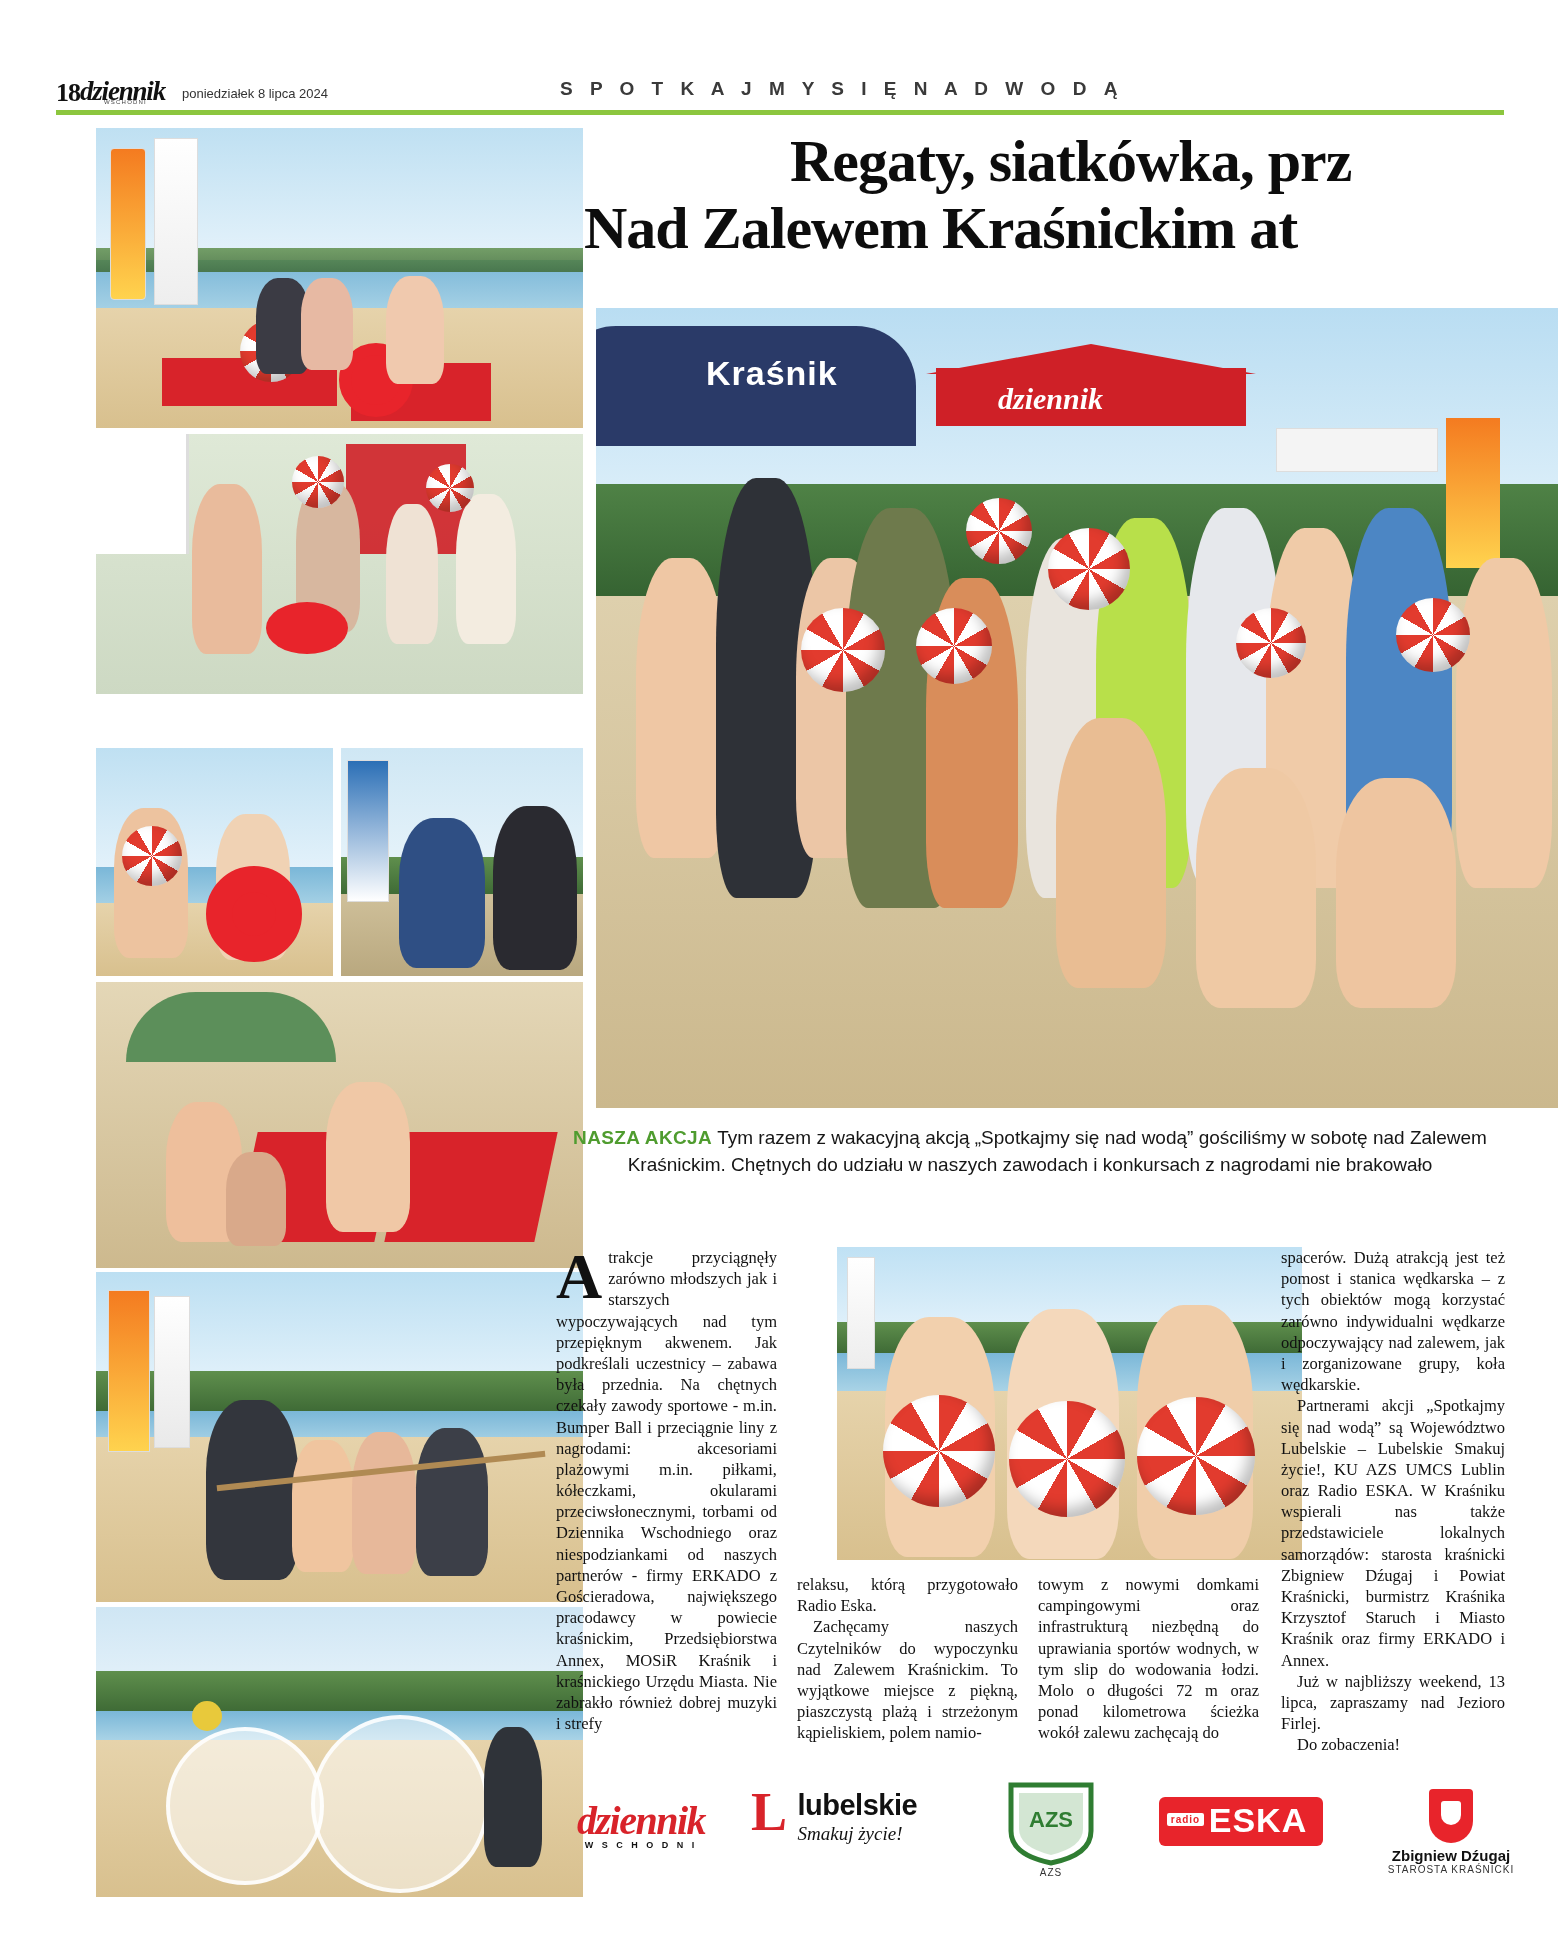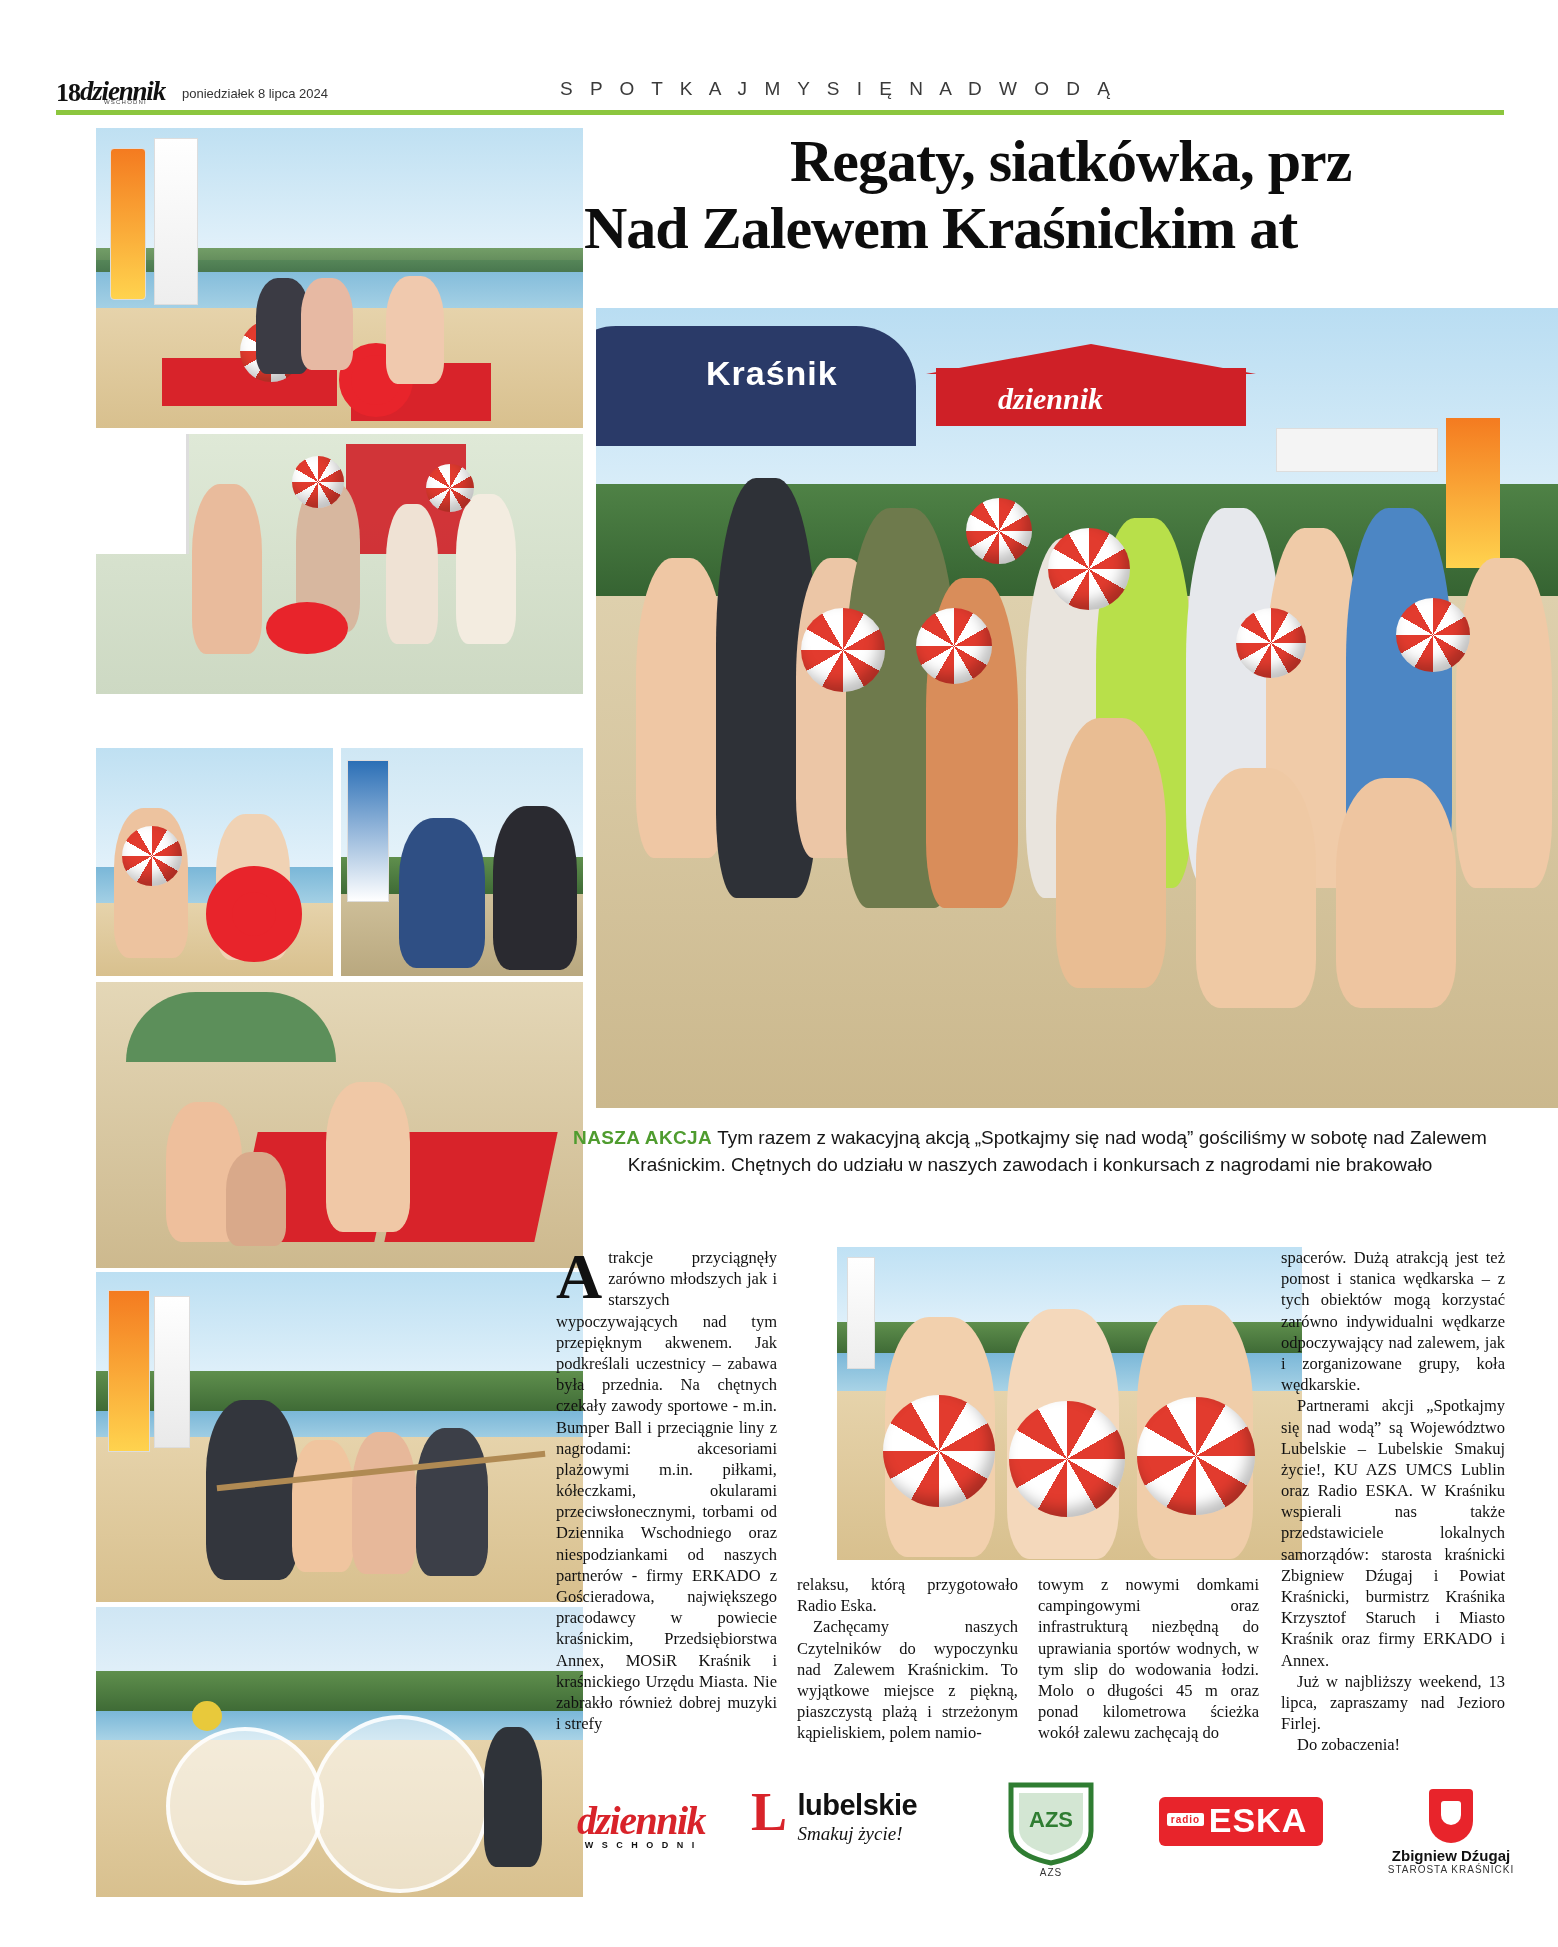--- a/index.html
+++ b/index.html
@@ -54,21 +54,21 @@
     left: 182px; top: 86px;
     font-family: "Liberation Sans", sans-serif;
     font-size: 13px;
     color: #333;
   }
   #section-title {
     position: absolute;
     left: 560px; top: 78px;
     font-family: "Liberation Sans", sans-serif;
     font-size: 19px;
-    font-weight: normal;
+    font-weight: bold;
     color: #3a3a3a;
     letter-spacing: 6px;
   }
   #masthead-rule {
     position: absolute;
     left: 56px; top: 110px;
     width: 1448px;
     height: 5px;
     background: #8cc63e;
   }
@@ -466,21 +466,21 @@
 <div class="col" id="col1">
   <p class="first"><span class="dropcap">A</span><span>trakcje przyciągnęły zarówno młodszych jak i starszych wypoczywających nad tym przepięknym akwenem. Jak podkreślali uczestnicy – zabawa była przednia. Na chętnych czekały zawody sportowe - m.in. Bumper Ball i przeciągnie liny z nagrodami: akcesoriami plażowymi m.in. piłkami, kółeczkami, okularami przeciwsłonecznymi, torbami od Dziennika Wschodniego oraz niespodziankami od naszych partnerów - firmy ERKADO z Gościeradowa, największego pracodawcy w powiecie kraśnickim, Przedsiębiorstwa Annex, MOSiR Kraśnik i kraśnickiego Urzędu Miasta. Nie zabrakło również dobrej muzyki i strefy</span></p>
 </div>
 
 <div class="col" id="col2">
   <p class="first">relaksu, którą przygotowało Radio Eska.</p>
   <p>Zachęcamy naszych Czytelników do wypoczynku nad Zalewem Kraśnickim. To wyjątkowe miejsce z piękną, piaszczystą plażą i strzeżonym kąpieliskiem, polem namio-</p>
 </div>
 
 <div class="col" id="col3">
-  <p class="first">towym z nowymi domkami campingowymi oraz infrastrukturą niezbędną do uprawiania sportów wodnych, w tym slip do wodowania łodzi. Molo o długości 45 m oraz ponad kilometrowa ścieżka wokół zalewu zachęcają do</p>
+  <p class="first">towym z nowymi domkami campingowymi oraz infrastrukturą niezbędną do uprawiania sportów wodnych, w tym slip do wodowania łodzi. Molo o długości 72 m oraz ponad kilometrowa ścieżka wokół zalewu zachęcają do</p>
 </div>
 
 <div class="col" id="col4">
   <p class="first">spacerów. Dużą atrakcją jest też pomost i stanica wędkarska – z tych obiektów mogą korzystać zarówno indywidualni wędkarze odpoczywający nad zalewem, jak i zorganizowane grupy, koła wędkarskie.</p>
   <p>Partnerami akcji „Spotkajmy się nad wodą” są Województwo Lubelskie – Lubelskie Smakuj życie!, KU AZS UMCS Lublin oraz Radio ESKA. W Kraśniku wspierali nas także przedstawiciele lokalnych samorządów: starosta kraśnicki Zbigniew Dźugaj i Powiat Kraśnicki, burmistrz Kraśnika Krzysztof Staruch i Miasto Kraśnik oraz firmy ERKADO i Annex.</p>
   <p>Już w najbliższy weekend, 13 lipca, zapraszamy nad Jezioro Firlej.</p>
   <p>Do zobaczenia!</p>
 </div>
 
 <div id="logos">

